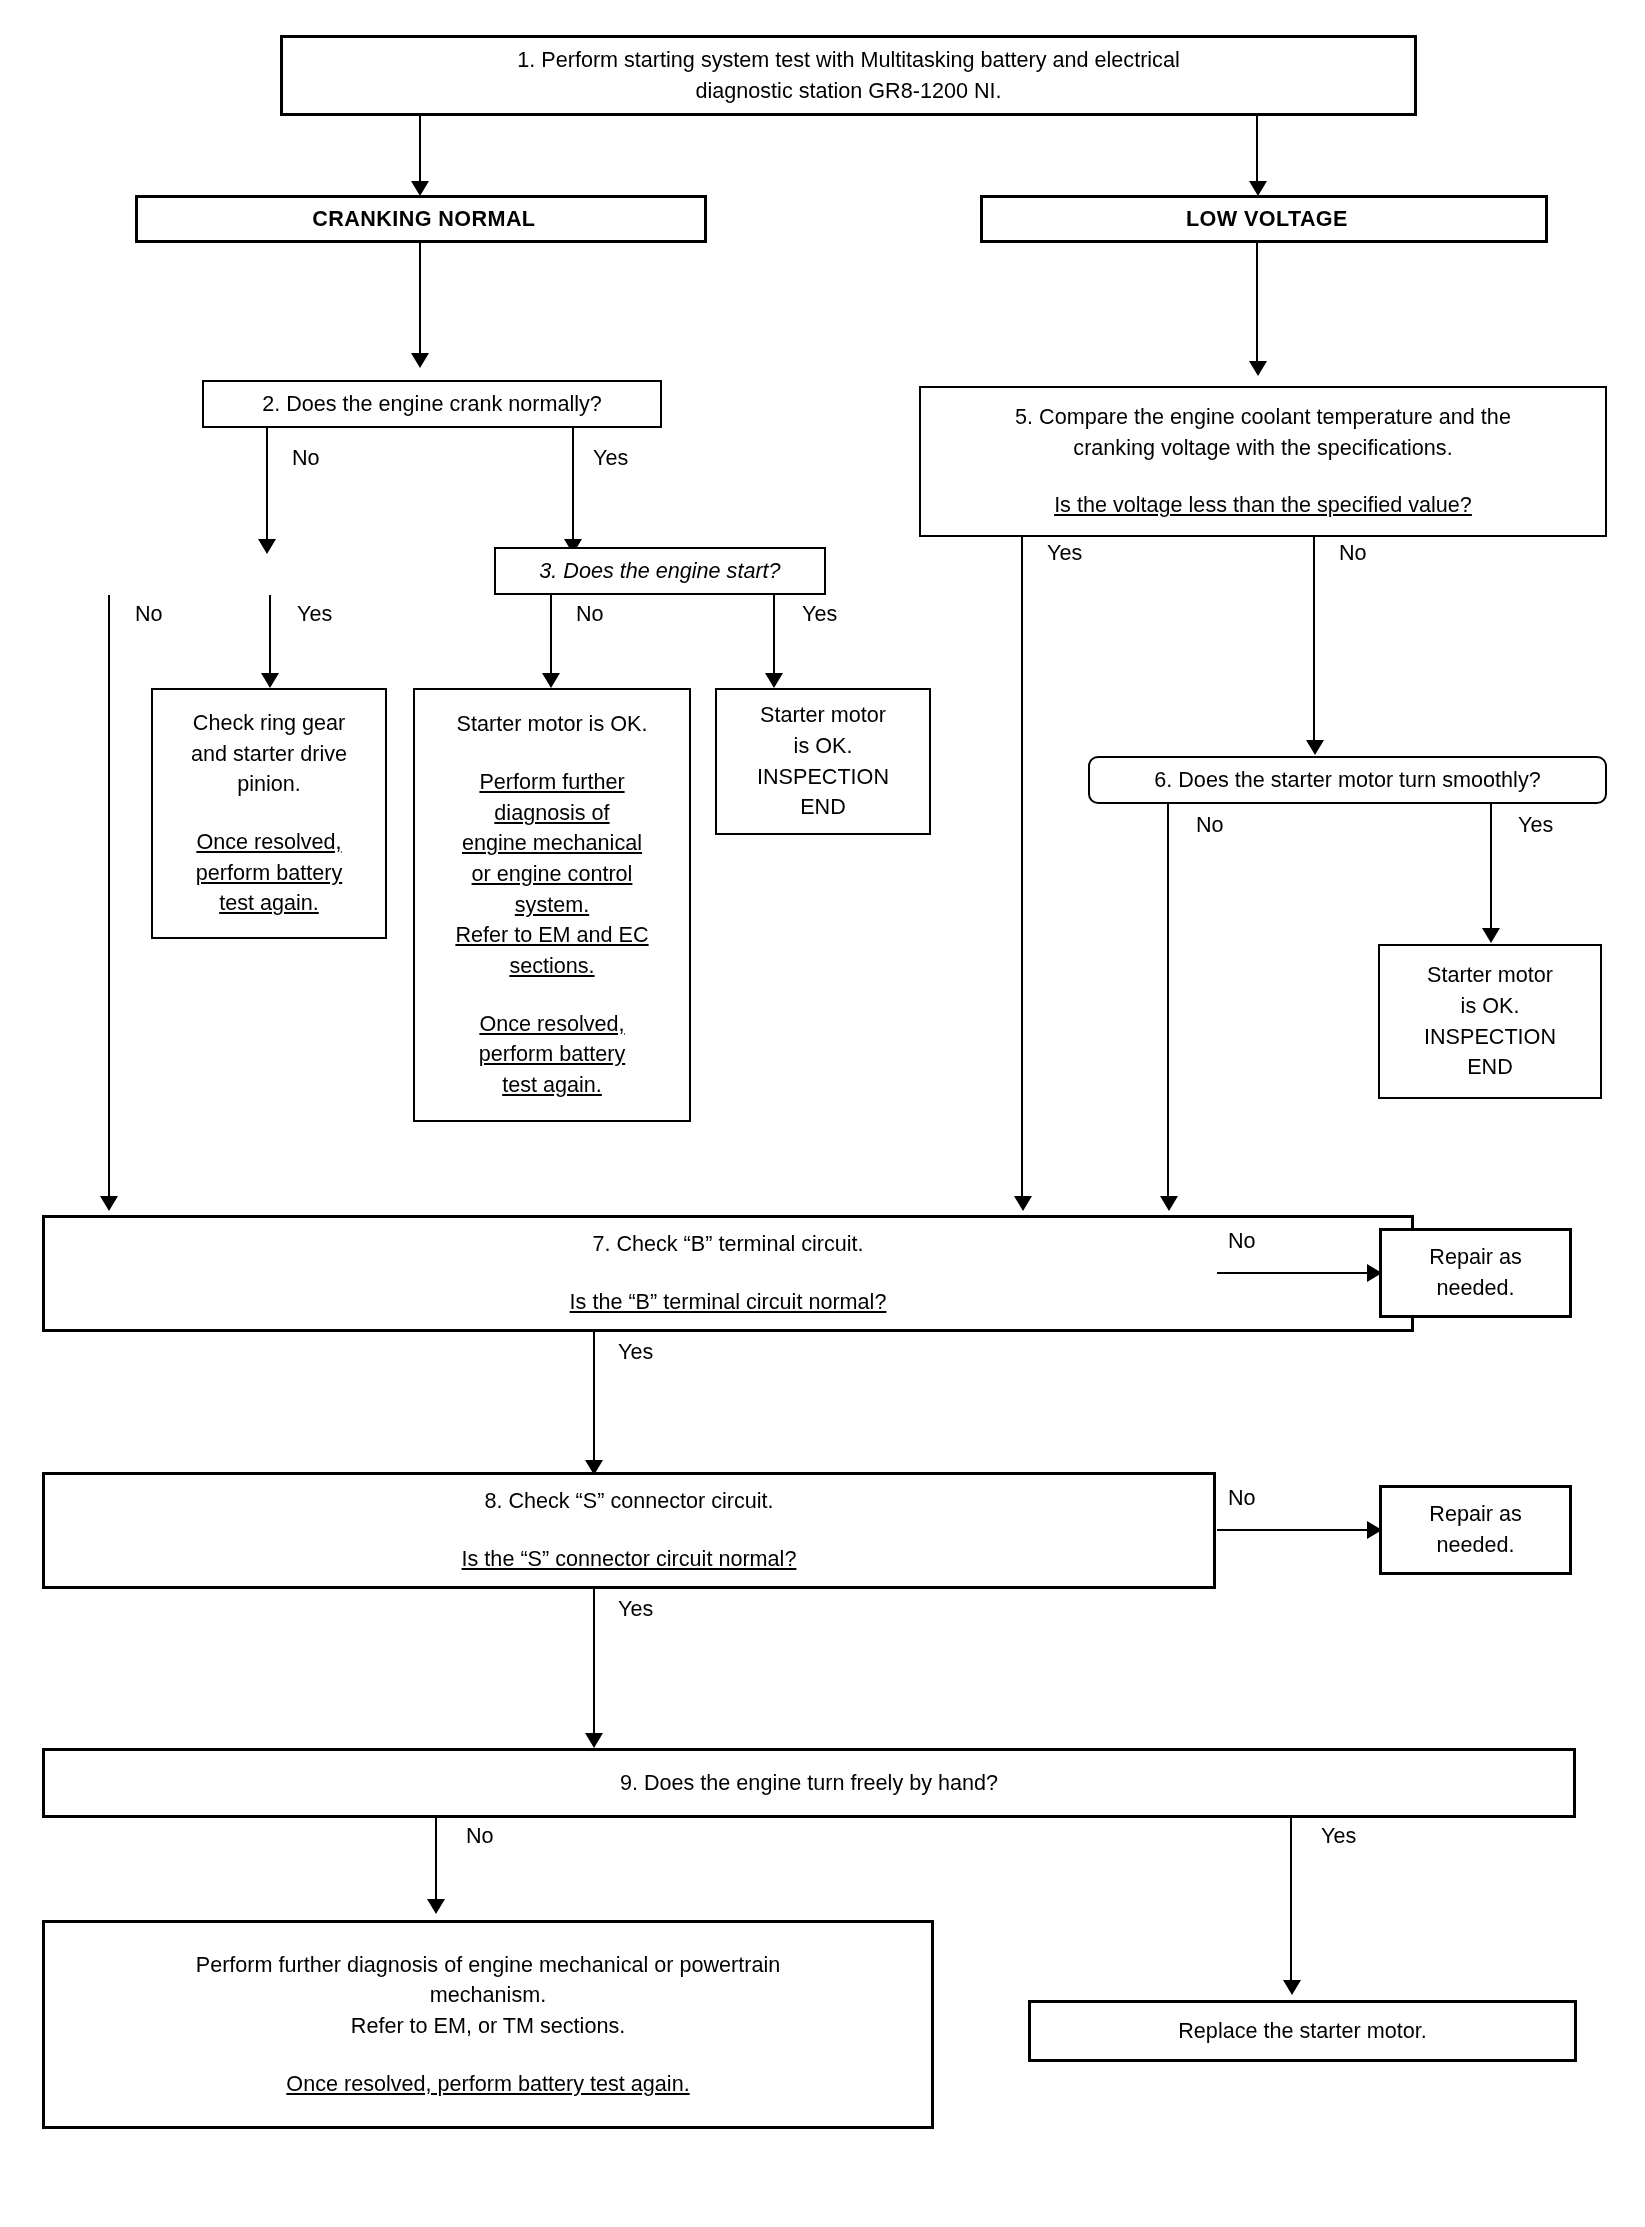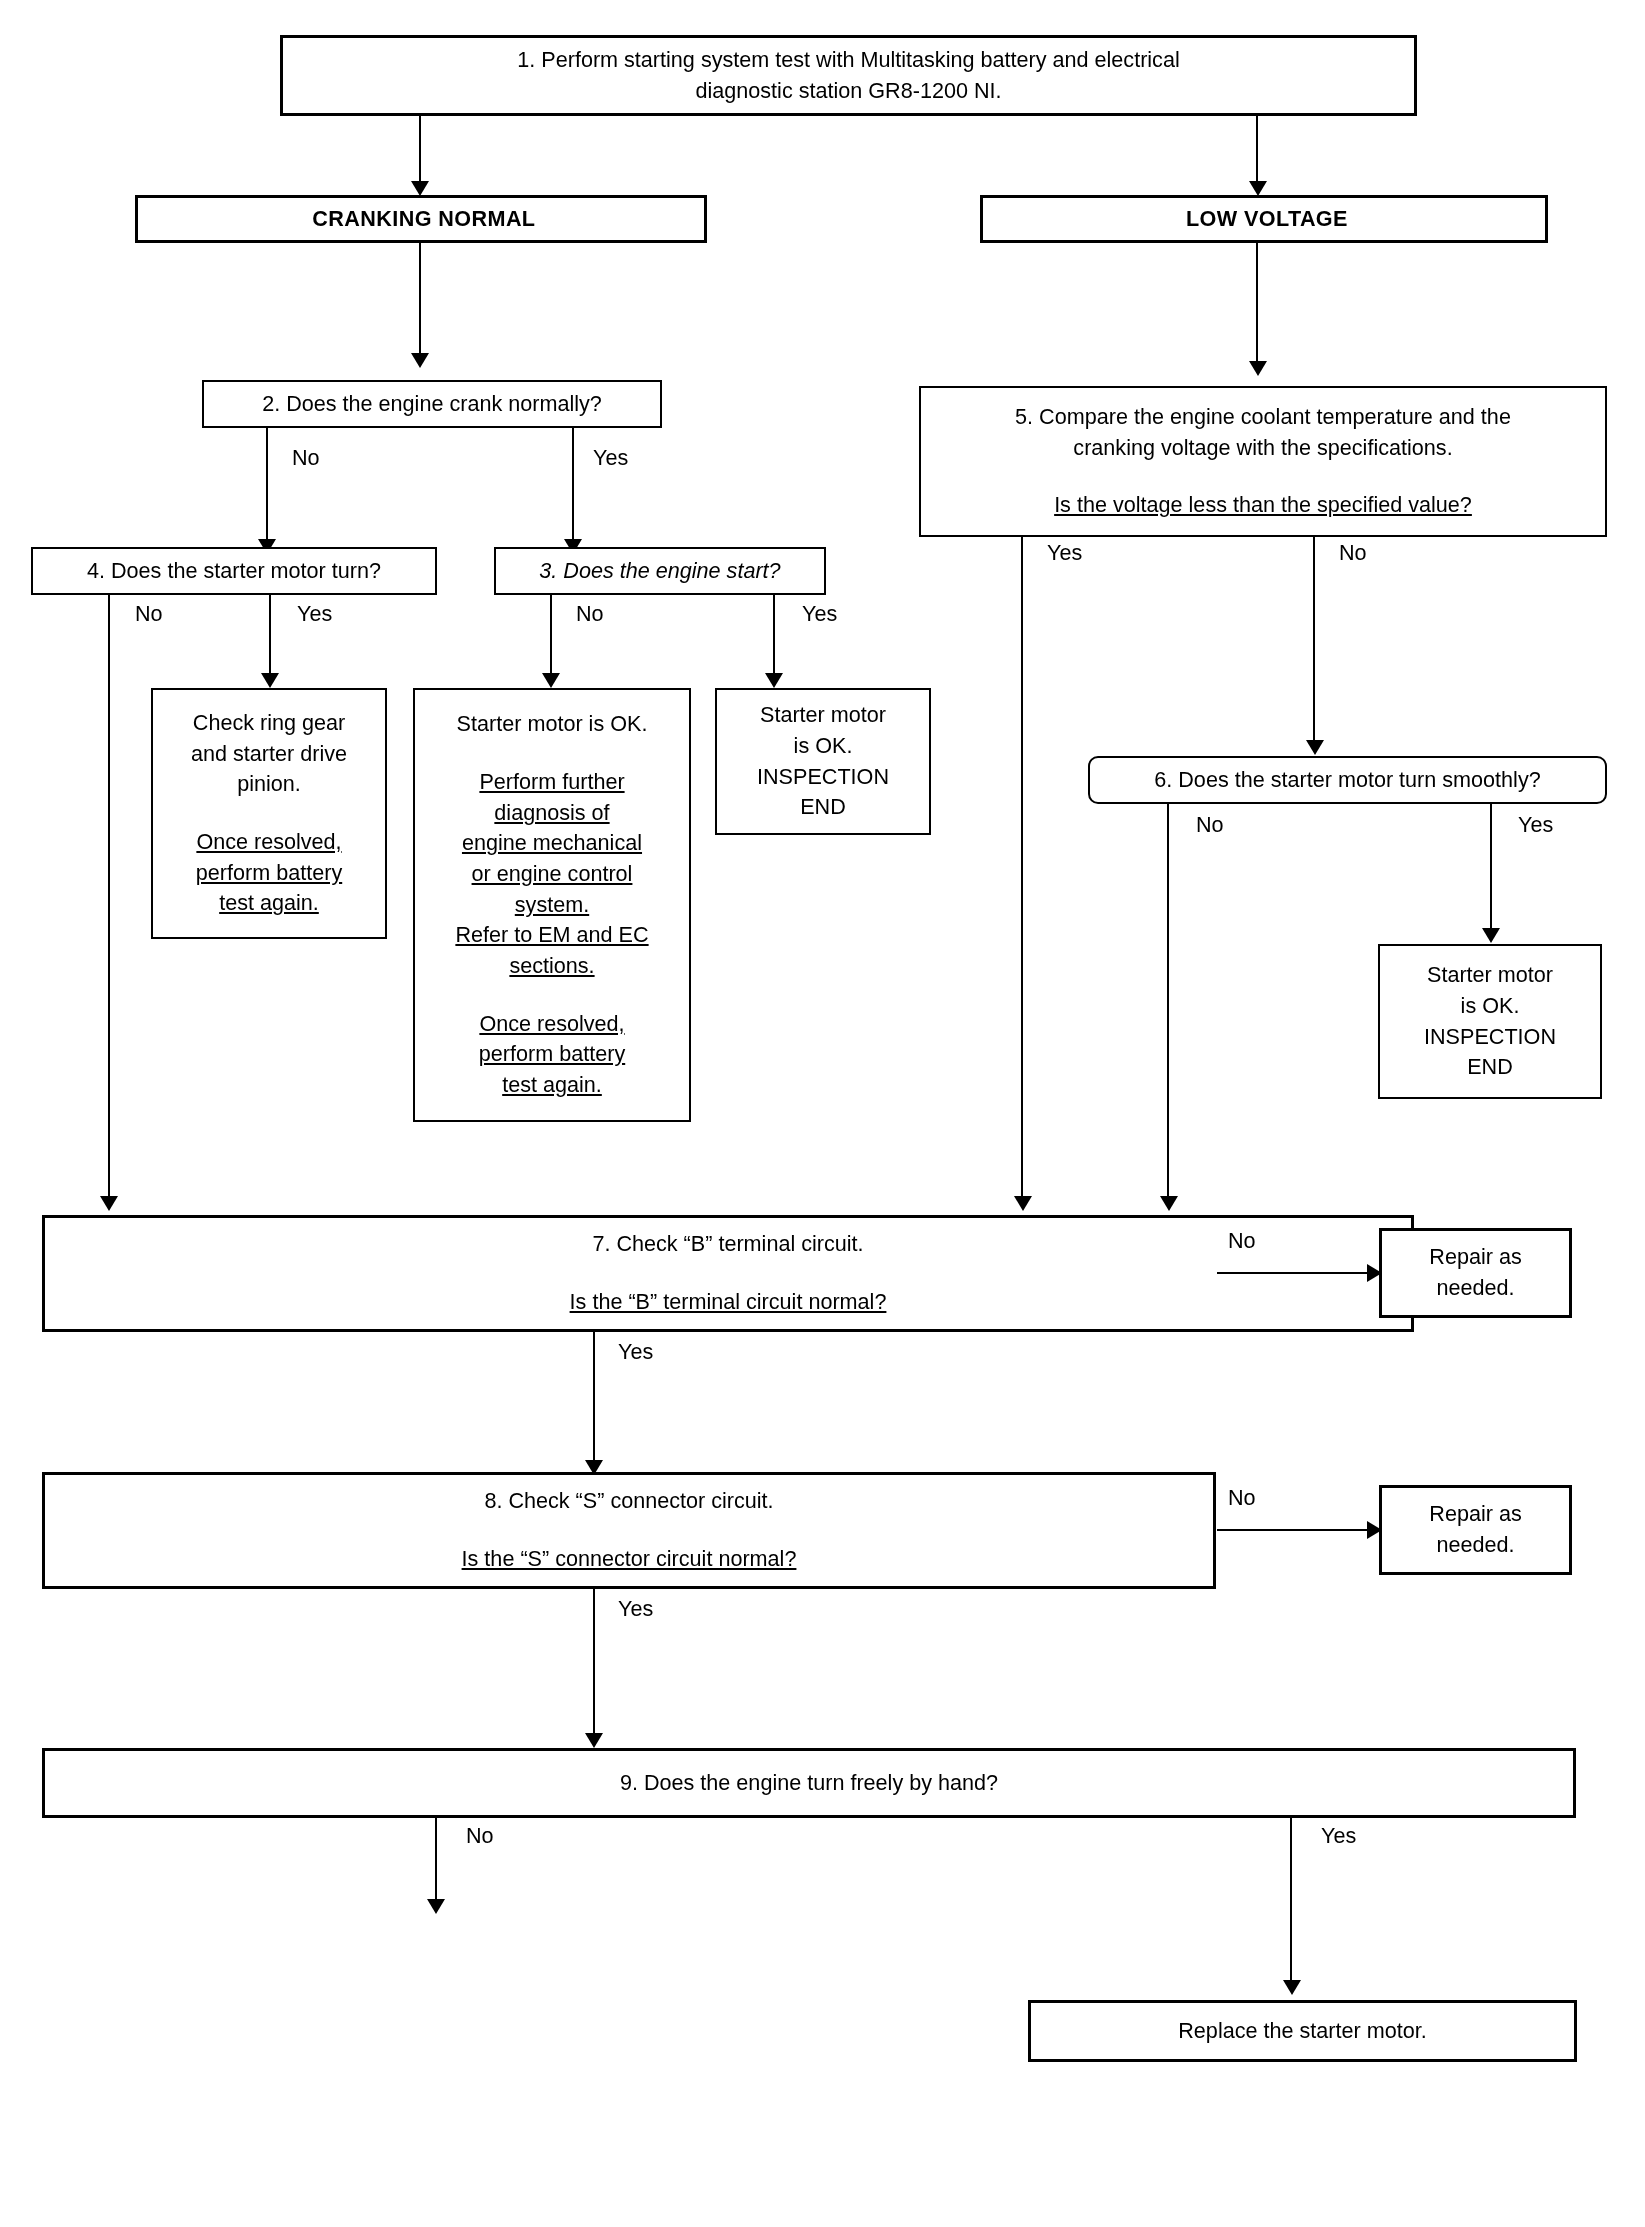--- a/index.html
+++ b/index.html
@@ -121,23 +121,20 @@
   </div>
 
   <div class="vline" style="left:1021px; top:537px; width:2.3px; height:661px;"></div>
   <div class="arrow-down" style="left:1014px; top:1196px;"></div>
   <div class="edge-label" style="left:1047px; top:542px;">Yes</div>
 
   <div class="vline" style="left:1313px; top:537px; width:2.3px; height:206px;"></div>
   <div class="arrow-down" style="left:1306px; top:740px;"></div>
   <div class="edge-label" style="left:1339px; top:542px;">No</div>
 
-  <div class="fbox" style="left:31px; top:547px; width:406px; height:48px;">
-    <span class="para">4. Does the starter motor turn?</span>
-  </div>
 
   <div class="vline" style="left:108px; top:595px; width:2.3px; height:603px;"></div>
   <div class="arrow-down" style="left:100px; top:1196px;"></div>
   <div class="edge-label" style="left:135px; top:603px;">No</div>
 
   <div class="vline" style="left:269px; top:595px; width:2.3px; height:81px;"></div>
   <div class="arrow-down" style="left:261px; top:673px;"></div>
   <div class="edge-label" style="left:297px; top:603px;">Yes</div>
 
   <div class="fbox" style="left:494px; top:547px; width:332px; height:48px;font-style:italic;">
@@ -242,19 +239,25 @@
   </div>
 
   <div class="vline" style="left:435px; top:1817px; width:2.3px; height:85px;"></div>
   <div class="arrow-down" style="left:427px; top:1899px;"></div>
   <div class="edge-label" style="left:466px; top:1825px;">No</div>
 
   <div class="vline" style="left:1290px; top:1817px; width:2.3px; height:166px;"></div>
   <div class="arrow-down" style="left:1283px; top:1980px;"></div>
   <div class="edge-label" style="left:1321px; top:1825px;">Yes</div>
 
+  <div class="fbox thick" style="left:42px; top:1920px; width:892px; height:209px;">
+    <span class="para">Perform further diagnosis of engine mechanical or powertrain
+mechanism.
+Refer to EM, or TM sections.</span>
+    <span class="para">Once resolved, perform battery test again.</span>
+  </div>
 
   <div class="fbox thick" style="left:1028px; top:2000px; width:549px; height:62px;">
     <span class="para">Replace the starter motor.</span>
   </div>
 
 </div>
 
 
 </body></html>

